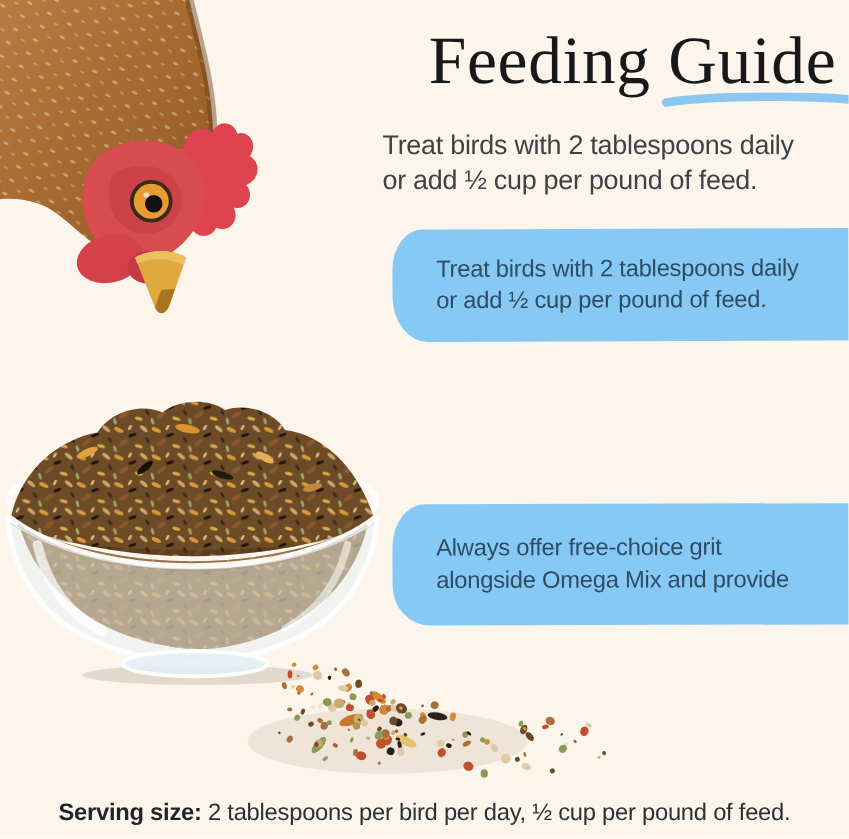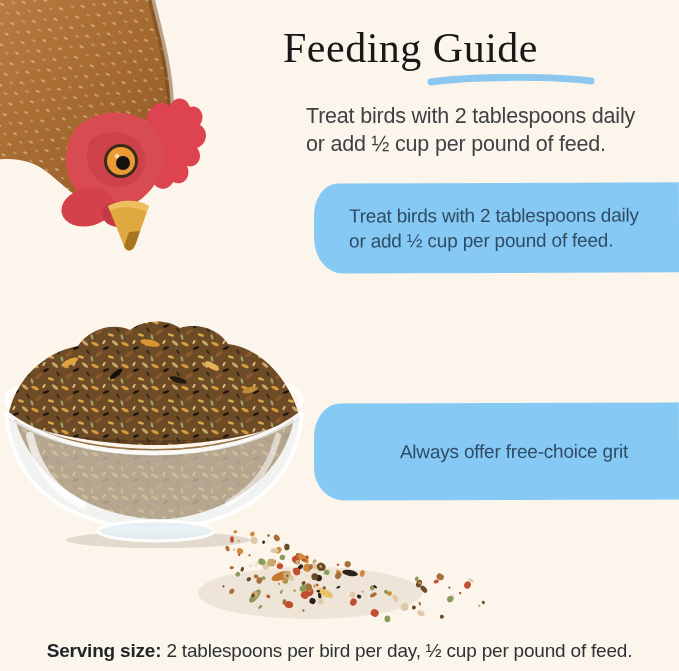--- a/index.html
+++ b/index.html
@@ -6,23 +6,23 @@
   .canvas{
     position:relative;
     width:679px;height:671px;
     background:#fcf5eb;
     overflow:hidden;
     font-family:"Liberation Sans", sans-serif;
   }
   
   .title{
     position:absolute;left:283px;top:18px;width:386px;
-    text-align:left;
+    text-align:right;
     font-family:"Liberation Serif","DejaVu Serif",serif;
-    font-size:42px;line-height:60px;color:#181818;
+    font-size:54px;line-height:60px;color:#181818;
     letter-spacing:0.5px;white-space:nowrap;
   }
   .title .uwrap{position:relative;display:inline-block;}
   .title .uwrap svg{position:absolute;left:-6px;bottom:-9px;}
   
   .intro{
     position:absolute;left:306px;top:102px;width:360px;
     font-size:21.5px;line-height:28px;color:#3e4145;letter-spacing:-0.2px;
   }
   
@@ -30,21 +30,21 @@
     position:absolute;left:314px;right:0;
     display:flex;flex-direction:column;justify-content:center;
     padding-left:35px;box-sizing:border-box;
     font-size:19px;line-height:25.5px;letter-spacing:-0.2px;
   }
   .c0{top:183px;height:90px;background:#87c9f5;color:#2e4c63;
       border-radius:24px 0 0 28px / 32px 0 0 36px;transform:rotate(-0.2deg);}
   .c1{top:292px;height:96px;background:#d98df2;color:#5e2f80;
       border-radius:30px 0 0 22px / 36px 0 0 30px;transform:rotate(0.15deg);}
   .c2{top:403px;height:97px;background:#87c9f5;color:#2e4c63;
-      border-radius:26px 0 0 30px / 34px 0 0 32px;transform:rotate(-0.15deg);align-items:center;}
+      border-radius:26px 0 0 30px / 34px 0 0 32px;transform:rotate(-0.15deg);}
   
   .serving{
     position:absolute;left:0;top:640px;width:679px;text-align:center;
     font-size:19px;color:#2c3136;letter-spacing:-0.2px;
   }
   .serving b{color:#1f2428;}
   
   .chicken{position:absolute;left:0;top:0;}
   .bowl{position:absolute;left:0;top:318px;}
   .scatter{position:absolute;left:185px;top:498px;}
@@ -105,20 +105,21 @@
     <div>Treat birds with 2 tablespoons daily</div>
     <div>or add ½ cup per pound of feed.</div>
   </div>
 
   <div class="callout c0">
     <div>Treat birds with 2 tablespoons daily</div>
     <div>or add ½ cup per pound of feed.</div>
   </div>
   <div class="callout c2">
     <div>Always offer free-choice grit</div>
+    <div>alongside Omega Mix and provide</div>
   </div>
 
   <svg class="bowl" width="308" height="232" viewBox="0 0 308 232">
     <defs>
       <pattern id="mix" width="30" height="22" patternUnits="userSpaceOnUse">
         <rect width="30" height="22" fill="#6e4b27"></rect>
         <ellipse cx="5" cy="4" rx="4" ry="1.6" fill="#d79a3b" transform="rotate(25 5 4)"></ellipse>
         <ellipse cx="16" cy="8" rx="3.4" ry="1.3" fill="#1d150c" transform="rotate(-20 16 8)"></ellipse>
         <ellipse cx="25" cy="3" rx="3.8" ry="1.5" fill="#c9a868" transform="rotate(40 25 3)"></ellipse>
         <ellipse cx="9" cy="14" rx="4.2" ry="1.7" fill="#8a5a2e" transform="rotate(-35 9 14)"></ellipse>

